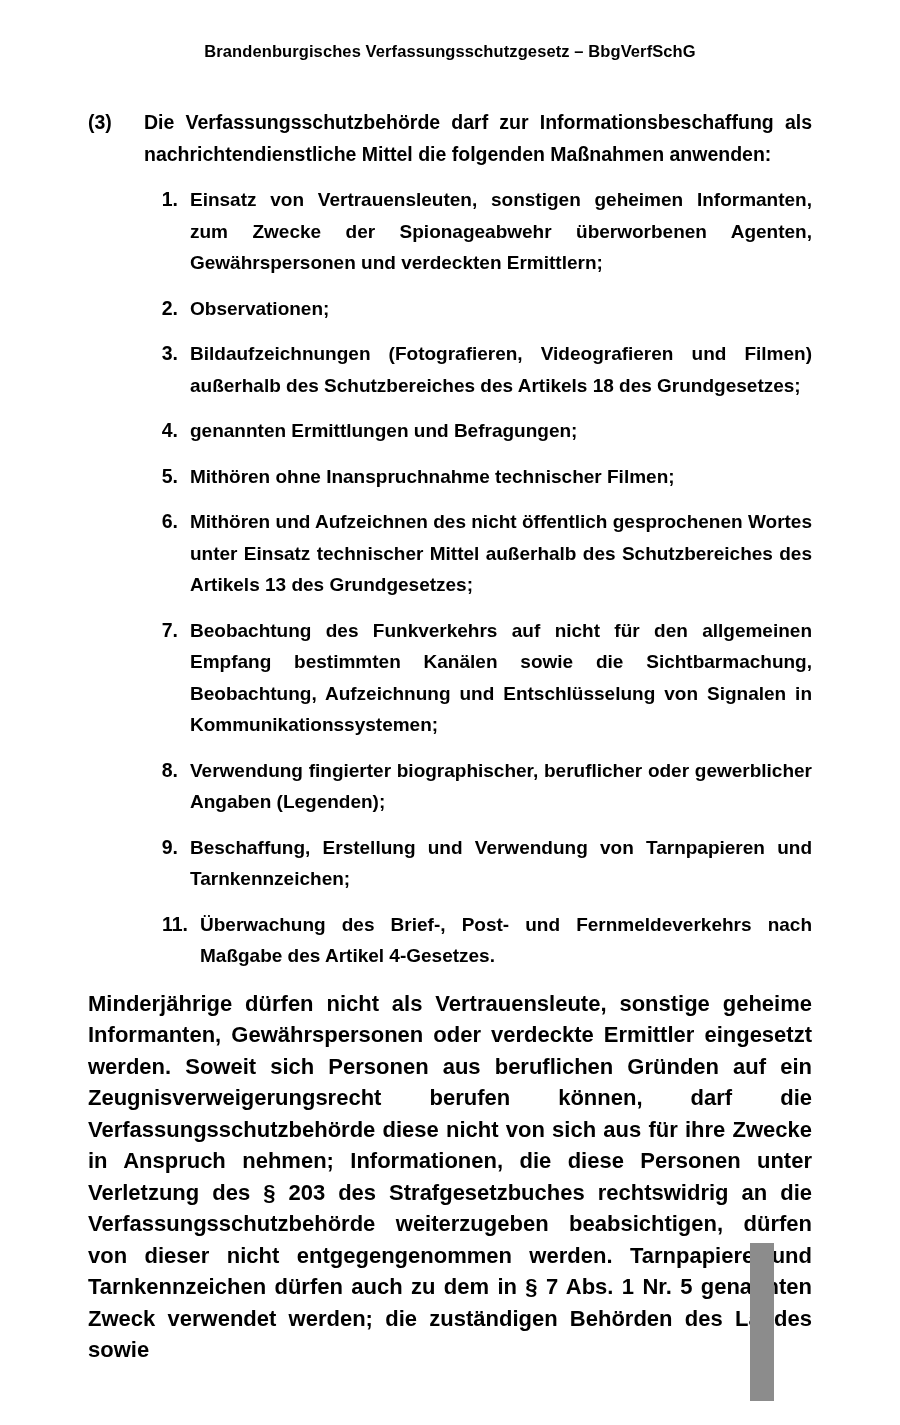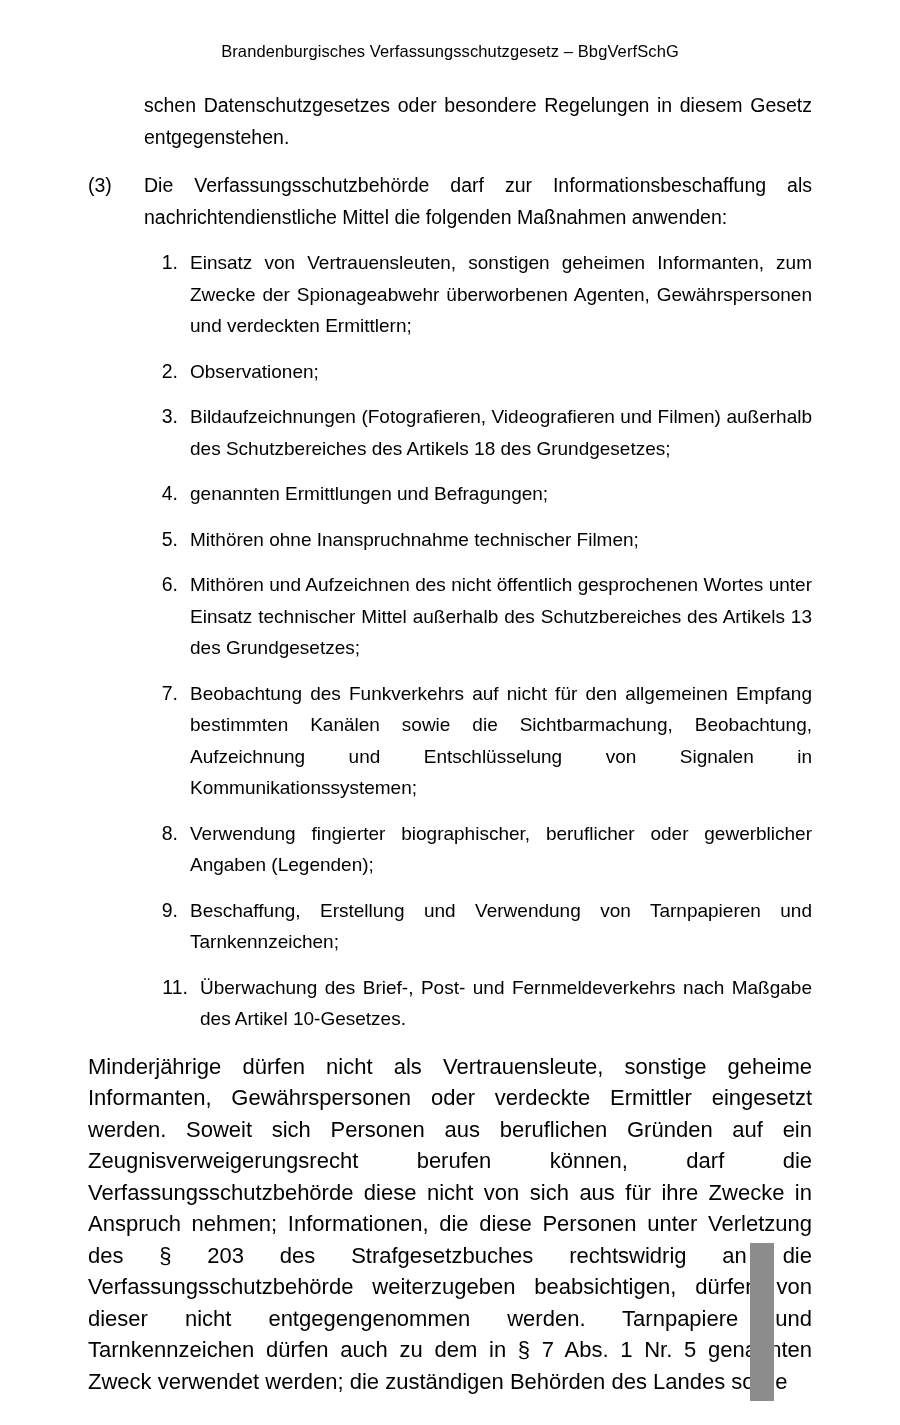--- a/index.html
+++ b/index.html
@@ -13,20 +13,21 @@
     font-family: "Liberation Sans", sans-serif;
     color: #000000;
     position: relative;
     overflow: hidden;
   }
   .page {
     position: relative;
     width: 796px;
     height: 1425px;
     box-sizing: border-box;
+    font-weight: bold;
   }
   .running-head {
     position: absolute;
     top: 42px;
     left: 0;
     width: 900px;
     text-align: center;
     font-size: 16.5px;
     letter-spacing: 0.1px;
   }
@@ -130,21 +131,20 @@
 </style>
 </head>
 <body>
 
 <div class="page">
 
   <div class="running-head">Brandenburgisches Verfassungsschutzgesetz – BbgVerfSchG</div>
 
   <div class="content">
 
-    <div class="para cont-block">schen Datenschutzgesetzes oder besondere Regelungen in diesem Gesetz entgegenstehen.</div>
 
     <div class="clause">
       <div class="clause-num">(3)</div>
       <div class="clause-body">Die Verfassungsschutzbehörde darf zur Informationsbeschaffung als nachrichtendienstliche Mittel die folgenden Maßnahmen anwenden:</div>
     </div>
 
     <div class="list">
 
       <div class="list-item">
         <div class="li-num">1.</div>
@@ -186,21 +186,21 @@
         <div class="li-text">Verwendung fingierter biographischer, beruflicher oder gewerblicher Angaben (Legenden);</div>
       </div>
 
       <div class="list-item">
         <div class="li-num">9.</div>
         <div class="li-text">Beschaffung, Erstellung und Verwendung von Tarnpapieren und Tarnkennzeichen;</div>
       </div>
 
       <div class="list-item li-wide">
         <div class="li-num">11.</div>
-        <div class="li-text">Überwachung des Brief-, Post- und Fernmeldeverkehrs nach Maßgabe des Artikel 10-Gesetzes.</div>
+        <div class="li-text">Überwachung des Brief-, Post- und Fernmeldeverkehrs nach Maßgabe des Artikel 4-Gesetzes.</div>
       </div>
 
     </div>
 
     <div class="closing">
       <p>Minderjährige dürfen nicht als Vertrauensleute, sonstige geheime Informanten, Gewährspersonen oder verdeckte Ermittler eingesetzt werden. Soweit sich Personen aus beruflichen Gründen auf ein Zeugnisverweigerungsrecht berufen können, darf die Verfassungsschutzbehörde diese nicht von sich aus für ihre Zwecke in Anspruch nehmen; Informationen, die diese Personen unter Verletzung des § 203 des Strafgesetzbuches rechtswidrig an die Verfassungsschutzbehörde weiterzugeben beabsichtigen, dürfen von dieser nicht entgegengenommen werden. Tarnpapiere und Tarnkennzeichen dürfen auch zu dem in § 7 Abs. 1 Nr. 5 genannten Zweck verwendet werden; die zuständigen Behörden des Landes sowie</p>
     </div>
 
   </div>
 

